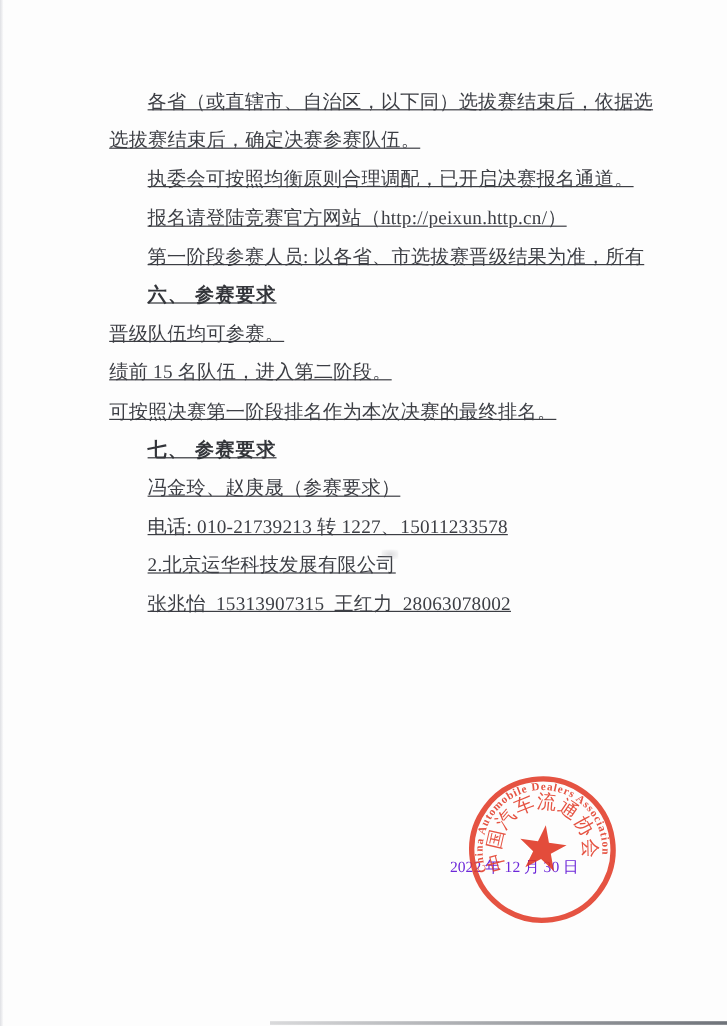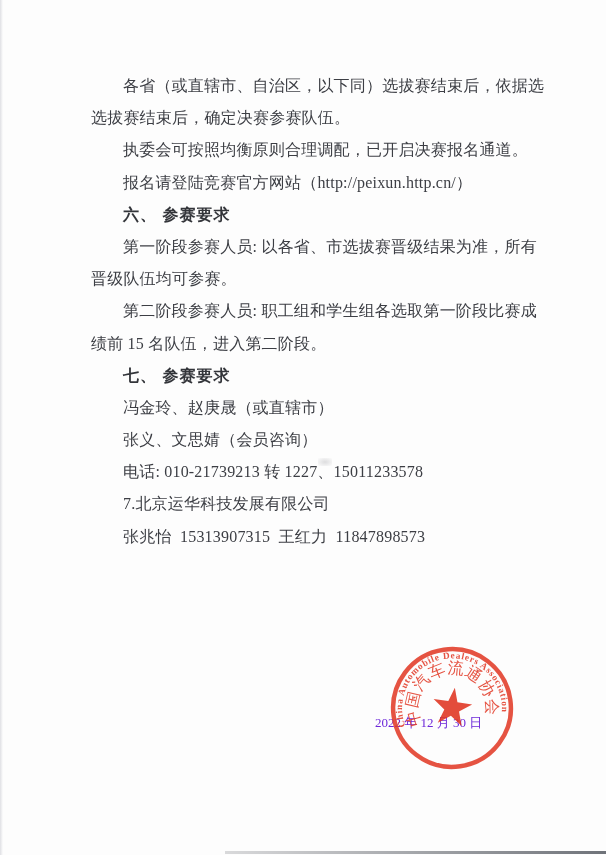--- a/index.html
+++ b/index.html
@@ -16,20 +16,21 @@
     left:91px;top:70px;
     width:456px;
   }
   .line{
     height:32.2px;
     line-height:32.2px;
     font-size:16px;
     letter-spacing:0.2px;
     white-space:pre;
     color:#3c3e44;
+    text-decoration:underline;
   }
   .line.indent{ padding-left:32px; }
   .line.heading{
     font-family:"Liberation Sans","DejaVu Sans",sans-serif;
     font-weight:700;
     color:#33353a;
     letter-spacing:1px;
   }
   .date{
     position:absolute;
@@ -74,31 +75,30 @@
 </head>
 <body>
 
 <div class="page">
 
   <div class="content">
     <div class="line indent">各省（或直辖市、自治区，以下同）选拔赛结束后，依据选</div>
     <div class="line">选拔赛结束后，确定决赛参赛队伍。</div>
     <div class="line indent">执委会可按照均衡原则合理调配，已开启决赛报名通道。</div>
     <div class="line indent">报名请登陆竞赛官方网站（http://peixun.http.cn/）</div>
+    <div class="line indent">第一阶段参赛人员: 以各省、市选拔赛晋级结果为准，所有</div>
     <div class="line indent heading">六、 参赛要求</div>
-    <div class="line indent">第一阶段参赛人员: 以各省、市选拔赛晋级结果为准，所有</div>
     <div class="line">晋级队伍均可参赛。</div>
-    <div class="line indent">第二阶段参赛人员: 职工组和学生组各选取第一阶段比赛成</div>
     <div class="line">绩前 15 名队伍，进入第二阶段。</div>
+    <div class="line">可按照决赛第一阶段排名作为本次决赛的最终排名。</div>
     <div class="line indent heading">七、 参赛要求</div>
-    <div class="line indent">冯金玲、赵庚晟（或直辖市）</div>
-    <div class="line indent">张义、文思婧（会员咨询）</div>
+    <div class="line indent">冯金玲、赵庚晟（参赛要求）</div>
     <div class="line indent">电话: 010-21739213 转 1227、15011233578</div>
-    <div class="line indent">7.北京运华科技发展有限公司</div>
-    <div class="line indent">张兆怡  15313907315  王红力  11847898573</div>
+    <div class="line indent">2.北京运华科技发展有限公司</div>
+    <div class="line indent">张兆怡  15313907315  王红力  28063078002</div>
   </div>
 
   <div class="date">2022 年 12 月 30 日</div>
 
   <div class="seal">
     <svg viewBox="0 0 200 200" xmlns="http://www.w3.org/2000/svg">
       <g transform="rotate(-8 100 100)">
         <circle cx="100" cy="100" r="92" fill="none" stroke="#e23b28" stroke-width="7"></circle>
         <path id="engArc" d="M 36,145 A 78,78 0 1 1 164,145" fill="none"></path>
         <text class="eng">

